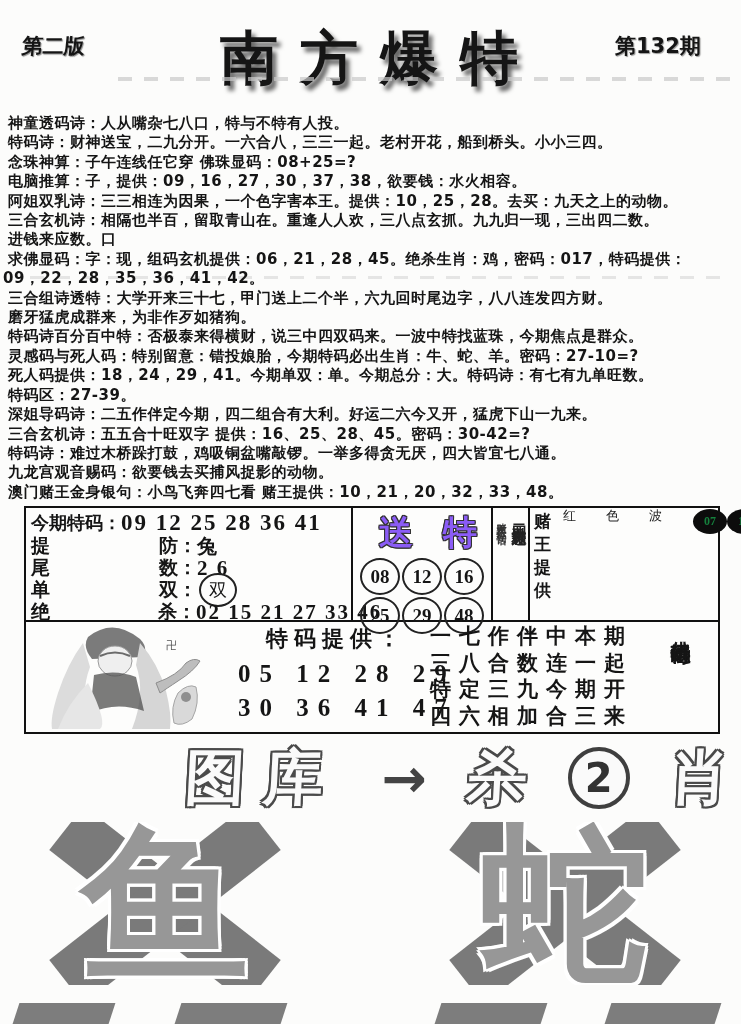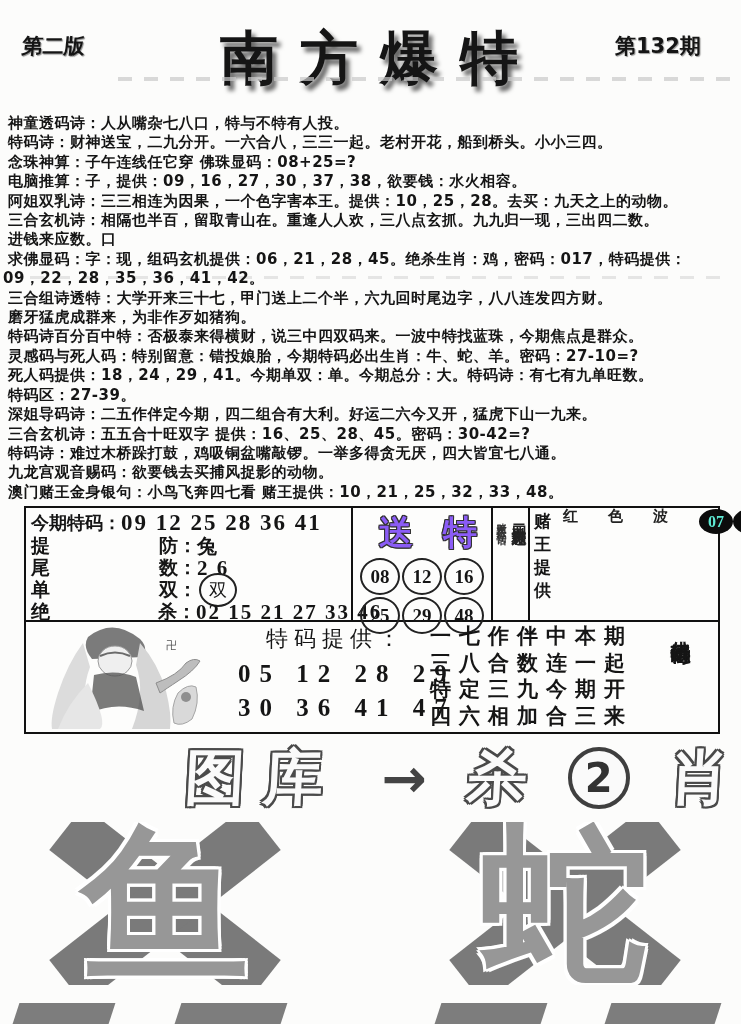--- a/index.html
+++ b/index.html
@@ -49,31 +49,31 @@
   .circle-row{display:flex;justify-content:space-around;padding:0 6px;margin-top:2px;}
   .num-circle{width:36px;height:33px;border:2px solid #222;border-radius:50%;
     display:flex;align-items:center;justify-content:center;
     font-size:19px;font-weight:bold;font-family:Liberation Serif, serif;}
   .side-note{writing-mode:vertical-rl;font-size:10px;font-weight:bold;
     line-height:16px;letter-spacing:2px;color:#333;margin-top:2px;}
   .hint-main{writing-mode:vertical-rl;font-size:15px;font-weight:bold;
     letter-spacing:1px;margin:0 auto;color:#222;}
   .dw-title{font-size:17px;font-weight:bold;text-align:center;
     font-family:"Liberation Serif","DejaVu Serif",serif;letter-spacing:4px;}
-  .dw-label{font-size:15px;font-weight:bold;letter-spacing:30px;padding-left:8px;
+  .dw-label{font-size:13px;font-weight:normal;letter-spacing:30px;padding-left:8px;
     height:12px;line-height:12px;white-space:nowrap;overflow:visible;color:#222;}
   .dw-nums{display:flex;justify-content:space-between;padding:0 1px;margin-top:-1px;}
   .badge{width:34px;height:25px;background:#0c0c0c;border-radius:50%;
-    color:#5eead4;font-weight:bold;font-size:16px;display:flex;align-items:center;justify-content:center;
+    color:#15803d;font-weight:bold;font-size:12px;display:flex;align-items:center;justify-content:center;
     font-family:"Liberation Serif","DejaVu Serif",serif;}
   .row2{position:relative;height:108px;}
   .guanyin{position:absolute;left:2px;top:1px;}
   .wan{position:absolute;left:140px;top:16px;font-size:11px;color:#555;}
   .tema-block{position:absolute;left:212px;top:2px;width:196px;text-align:center;}
-  .tema-head{font-size:22px;font-weight:normal;letter-spacing:6px;}
+  .tema-head{font-size:22px;font-weight:bold;letter-spacing:6px;}
   .tema-nums{font-family:"Liberation Serif","DejaVu Serif",serif;font-weight:bold;
     font-size:25px;letter-spacing:9px;margin-top:6px;white-space:nowrap;}
   .verse-block{position:absolute;left:404px;top:1px;width:235px;}
   .verse-line{font-size:21px;font-weight:bold;letter-spacing:8px;line-height:26.5px;white-space:nowrap;}
   .vert-title{position:absolute;left:642px;top:3px;height:102px;writing-mode:vertical-rl;
     font-size:20px;font-weight:bold;letter-spacing:1px;}
   
   .stamp-line{position:absolute;left:185px;top:736px;width:545px;height:84px;
     display:flex;align-items:center;justify-content:space-between;}
   .stamp-ch{font-size:60px;font-weight:bold;color:#fafafa;
@@ -127,21 +127,21 @@
     <div class="bline">三合组诗透特：大学开来三十七，甲门送上二个半，六九回时尾边字，八八连发四方财。</div>
     <div class="bline">磨牙猛虎成群来，为非作歹如猪狗。</div>
     <div class="bline">特码诗百分百中特：否极泰来得横财，说三中四双码来。一波中特找蓝珠，今期焦点是群众。</div>
     <div class="bline">灵感码与死人码：特别留意：错投娘胎，今期特码必出生肖：牛、蛇、羊。密码：27-10=?</div>
     <div class="bline">死人码提供：18，24，29，41。今期单双：单。今期总分：大。特码诗：有七有九单旺数。</div>
     <div class="bline">特码区：27-39。</div>
     <div class="bline">深姐导码诗：二五作伴定今期，四二组合有大利。好运二六今又开，猛虎下山一九来。</div>
     <div class="bline">三合玄机诗：五五合十旺双字 提供：16、25、28、45。密码：30-42=?</div>
     <div class="bline">特码诗：难过木桥跺打鼓，鸡吸铜盆嘴敲锣。一举多得贪无厌，四大皆宜七八通。</div>
     <div class="bline">九龙宫观音赐码：欲要钱去买捕风捉影的动物。</div>
-    <div class="bline">澳门赌王金身银句：小鸟飞奔四七看 赌王提供：10，21，25，32，33，48。</div>
+    <div class="bline">澳门赌王金身银句：小鸟飞奔四七看 赌王提供：10，21，20，32，33，48。</div>
   </section>
 
   <section class="grid-table">
     <div class="row1">
 
       <div class="cellA">
         <div class="trow sp-row">
           <span class="sp-label">今期特码：</span>
           <span class="tval" style="font-size:23px;">09 12 25 28 36 41</span>
         </div>

